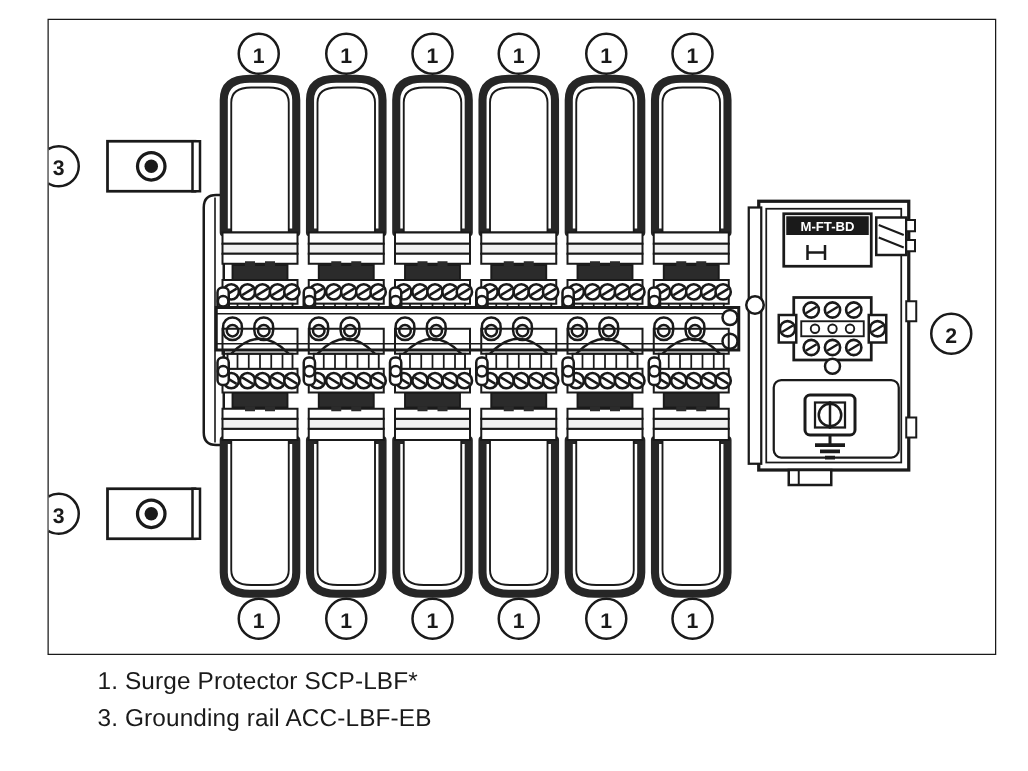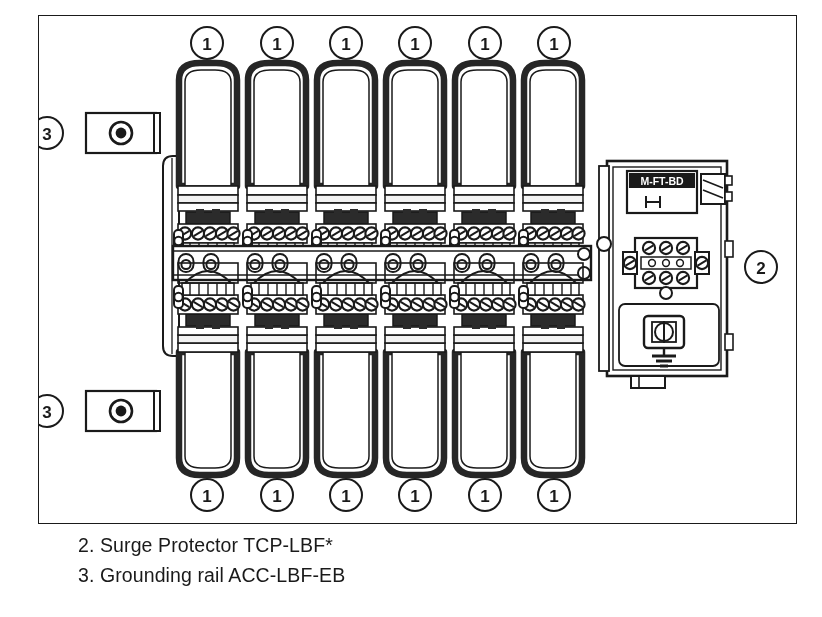--- a/index.html
+++ b/index.html
@@ -312,17 +312,17 @@
         </g>
         <g>
           <circle cx="515" cy="479" r="16" fill="#ffffff" stroke="#1a1a1a" stroke-width="2"></circle>
           <text x="515" y="486" text-anchor="middle" font-family="Liberation Sans, sans-serif" font-size="17" font-weight="bold" fill="#1a1a1a">1</text>
         </g>
       </g>
     </svg>
   </div>
 
   <div class="legend">
-    <div class="legend-line">2. Surge Protector TCP-LBF*</div>
+    <div class="legend-line">1. Surge Protector SCP-LBF*</div>
     <div class="legend-line">3. Grounding rail ACC-LBF-EB</div>
   </div>
 
 </div>
 
 </body></html>

